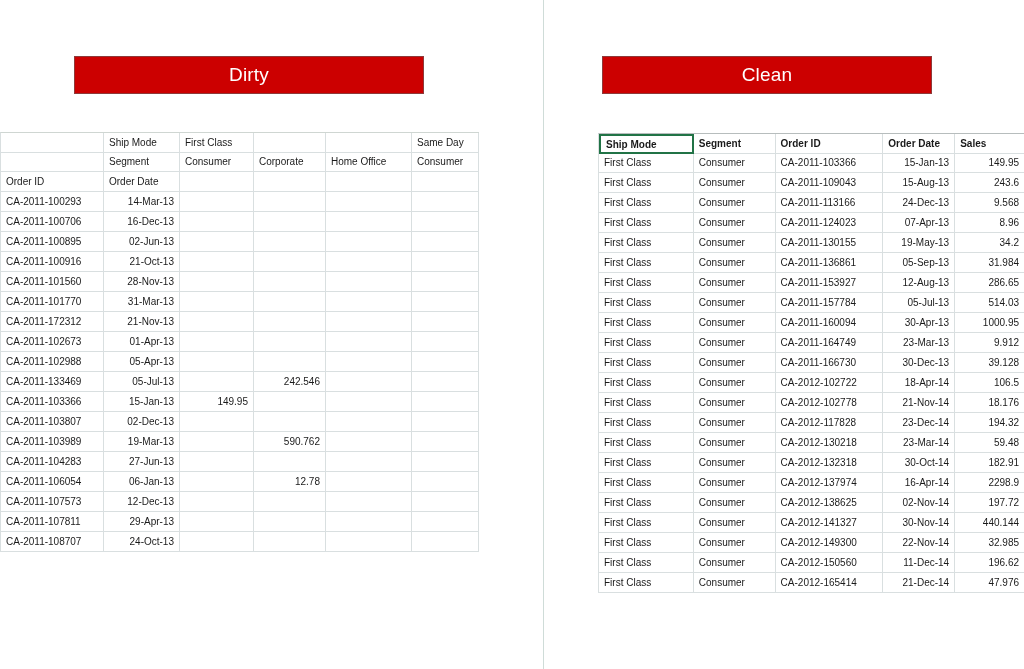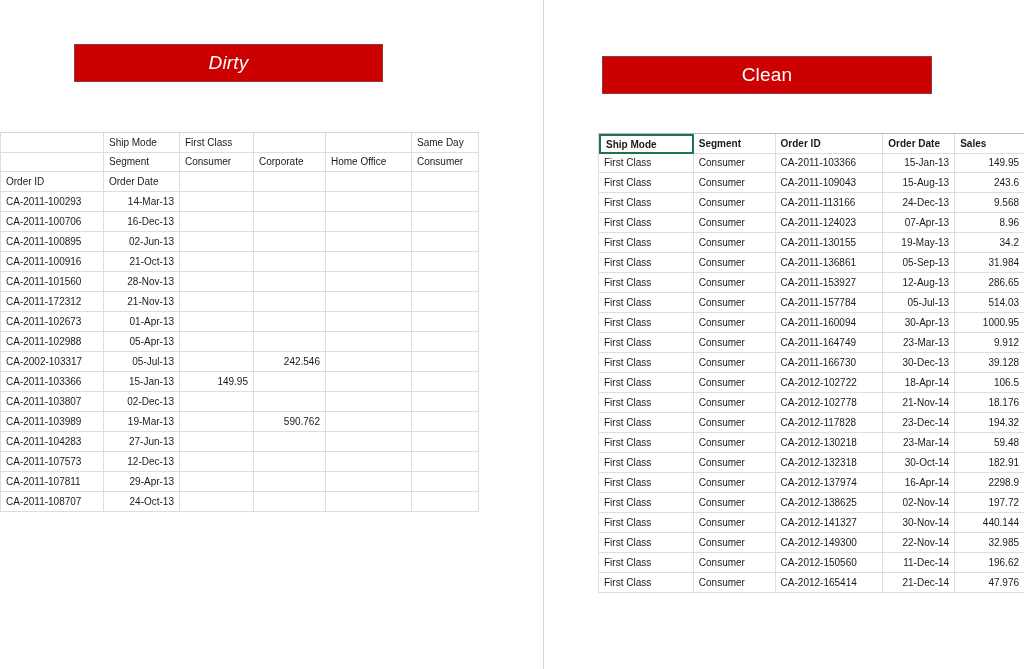--- a/index.html
+++ b/index.html
@@ -32,21 +32,21 @@
     height: 38px;
     background: #CC0000;
     border: 1px solid #8d3a3a;
     box-sizing: border-box;
     color: #ffffff;
     font-size: 19px;
     line-height: 36px;
     text-align: center;
     letter-spacing: 0.2px;
   }
-  .banner-dirty { left: 74px;  top: 44px; width: 309px; font-style: italic; }
+  .banner-dirty { left: 74px;  top: 56px; width: 350px; }
   .banner-clean { left: 602px; top: 56px; width: 330px; }
 
   
   .sheet {
     position: absolute;
     font-size: 10px;
     color: #1a1a1a;
   }
   .srow {
     display: flex;
@@ -186,20 +186,28 @@
     </div>
     <div class="srow">
       <div class="cell c0 left">CA-2011-101560</div>
       <div class="cell c1 right">28-Nov-13</div>
       <div class="cell c2 right"></div>
       <div class="cell c3 right"></div>
       <div class="cell c4 right"></div>
       <div class="cell c5 right"></div>
     </div>
     <div class="srow">
+      <div class="cell c0 left">CA-2011-101770</div>
+      <div class="cell c1 right">31-Mar-13</div>
+      <div class="cell c2 right"></div>
+      <div class="cell c3 right"></div>
+      <div class="cell c4 right"></div>
+      <div class="cell c5 right"></div>
+    </div>
+    <div class="srow">
       <div class="cell c0 left">CA-2011-172312</div>
       <div class="cell c1 right">21-Nov-13</div>
       <div class="cell c2 right"></div>
       <div class="cell c3 right"></div>
       <div class="cell c4 right"></div>
       <div class="cell c5 right"></div>
     </div>
     <div class="srow">
       <div class="cell c0 left">CA-2011-102673</div>
       <div class="cell c1 right">01-Apr-13</div>
@@ -210,21 +218,21 @@
     </div>
     <div class="srow">
       <div class="cell c0 left">CA-2011-102988</div>
       <div class="cell c1 right">05-Apr-13</div>
       <div class="cell c2 right"></div>
       <div class="cell c3 right"></div>
       <div class="cell c4 right"></div>
       <div class="cell c5 right"></div>
     </div>
     <div class="srow">
-      <div class="cell c0 left">CA-2002-103317</div>
+      <div class="cell c0 left">CA-2011-133469</div>
       <div class="cell c1 right">05-Jul-13</div>
       <div class="cell c2 right"></div>
       <div class="cell c3 right">242.546</div>
       <div class="cell c4 right"></div>
       <div class="cell c5 right"></div>
     </div>
     <div class="srow">
       <div class="cell c0 left">CA-2011-103366</div>
       <div class="cell c1 right">15-Jan-13</div>
       <div class="cell c2 right">149.95</div>
@@ -246,20 +254,28 @@
       <div class="cell c2 right"></div>
       <div class="cell c3 right">590.762</div>
       <div class="cell c4 right"></div>
       <div class="cell c5 right"></div>
     </div>
     <div class="srow">
       <div class="cell c0 left">CA-2011-104283</div>
       <div class="cell c1 right">27-Jun-13</div>
       <div class="cell c2 right"></div>
       <div class="cell c3 right"></div>
+      <div class="cell c4 right"></div>
+      <div class="cell c5 right"></div>
+    </div>
+    <div class="srow">
+      <div class="cell c0 left">CA-2011-106054</div>
+      <div class="cell c1 right">06-Jan-13</div>
+      <div class="cell c2 right"></div>
+      <div class="cell c3 right">12.78</div>
       <div class="cell c4 right"></div>
       <div class="cell c5 right"></div>
     </div>
     <div class="srow">
       <div class="cell c0 left">CA-2011-107573</div>
       <div class="cell c1 right">12-Dec-13</div>
       <div class="cell c2 right"></div>
       <div class="cell c3 right"></div>
       <div class="cell c4 right"></div>
       <div class="cell c5 right"></div>

